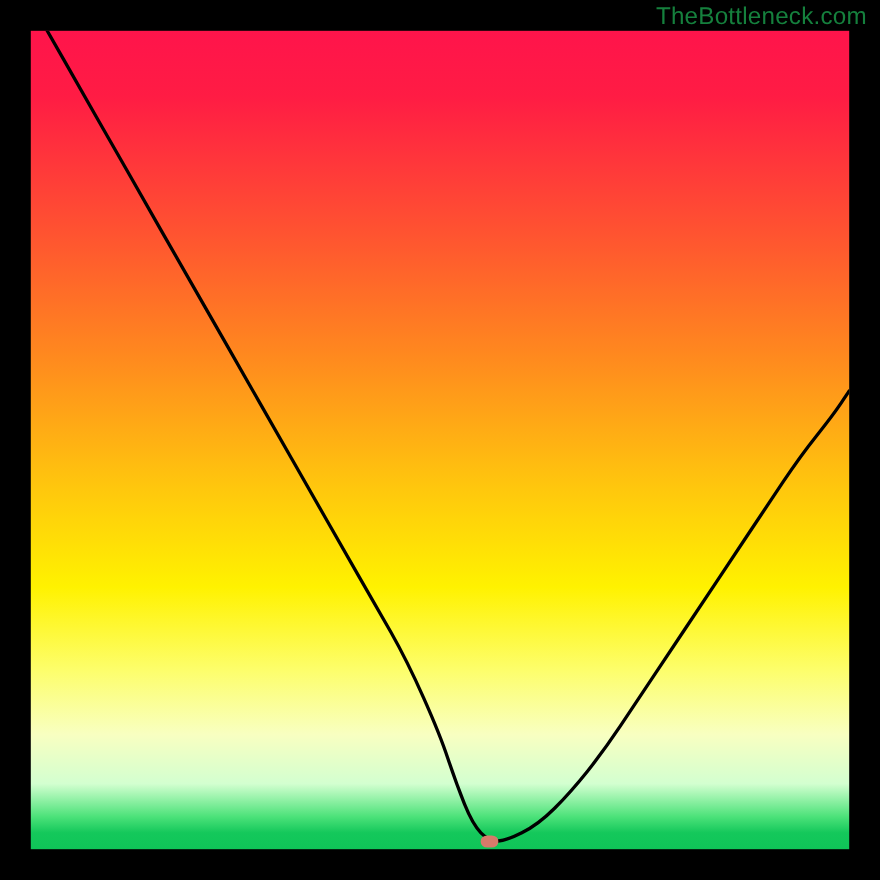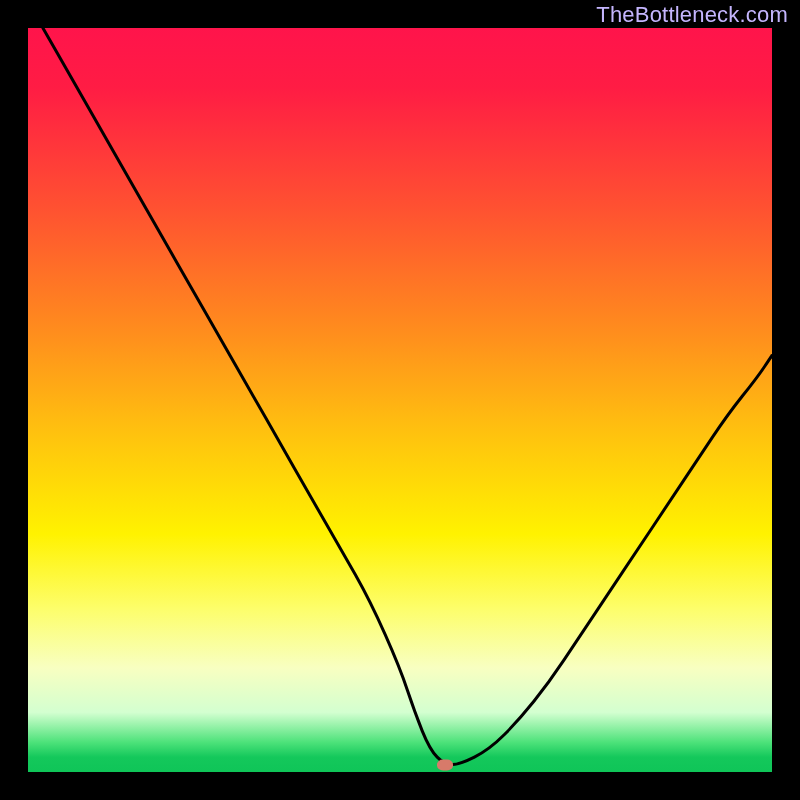--- a/index.html
+++ b/index.html
@@ -9,21 +9,21 @@
     height: 800px;
     background: #000;
     position: relative;
   }
   .watermark {
     position: absolute;
     top: 2px;
     right: 12px;
     font-family: Arial, Helvetica, sans-serif;
     font-size: 22px;
-    color: #c4b5fd;
+    color: #15803d;
     letter-spacing: 0.2px;
     font-weight: 500;
   }
   .plot {
     position: absolute;
     left: 28px;
     top: 28px;
     width: 744px;
     height: 744px;
     background: linear-gradient(

